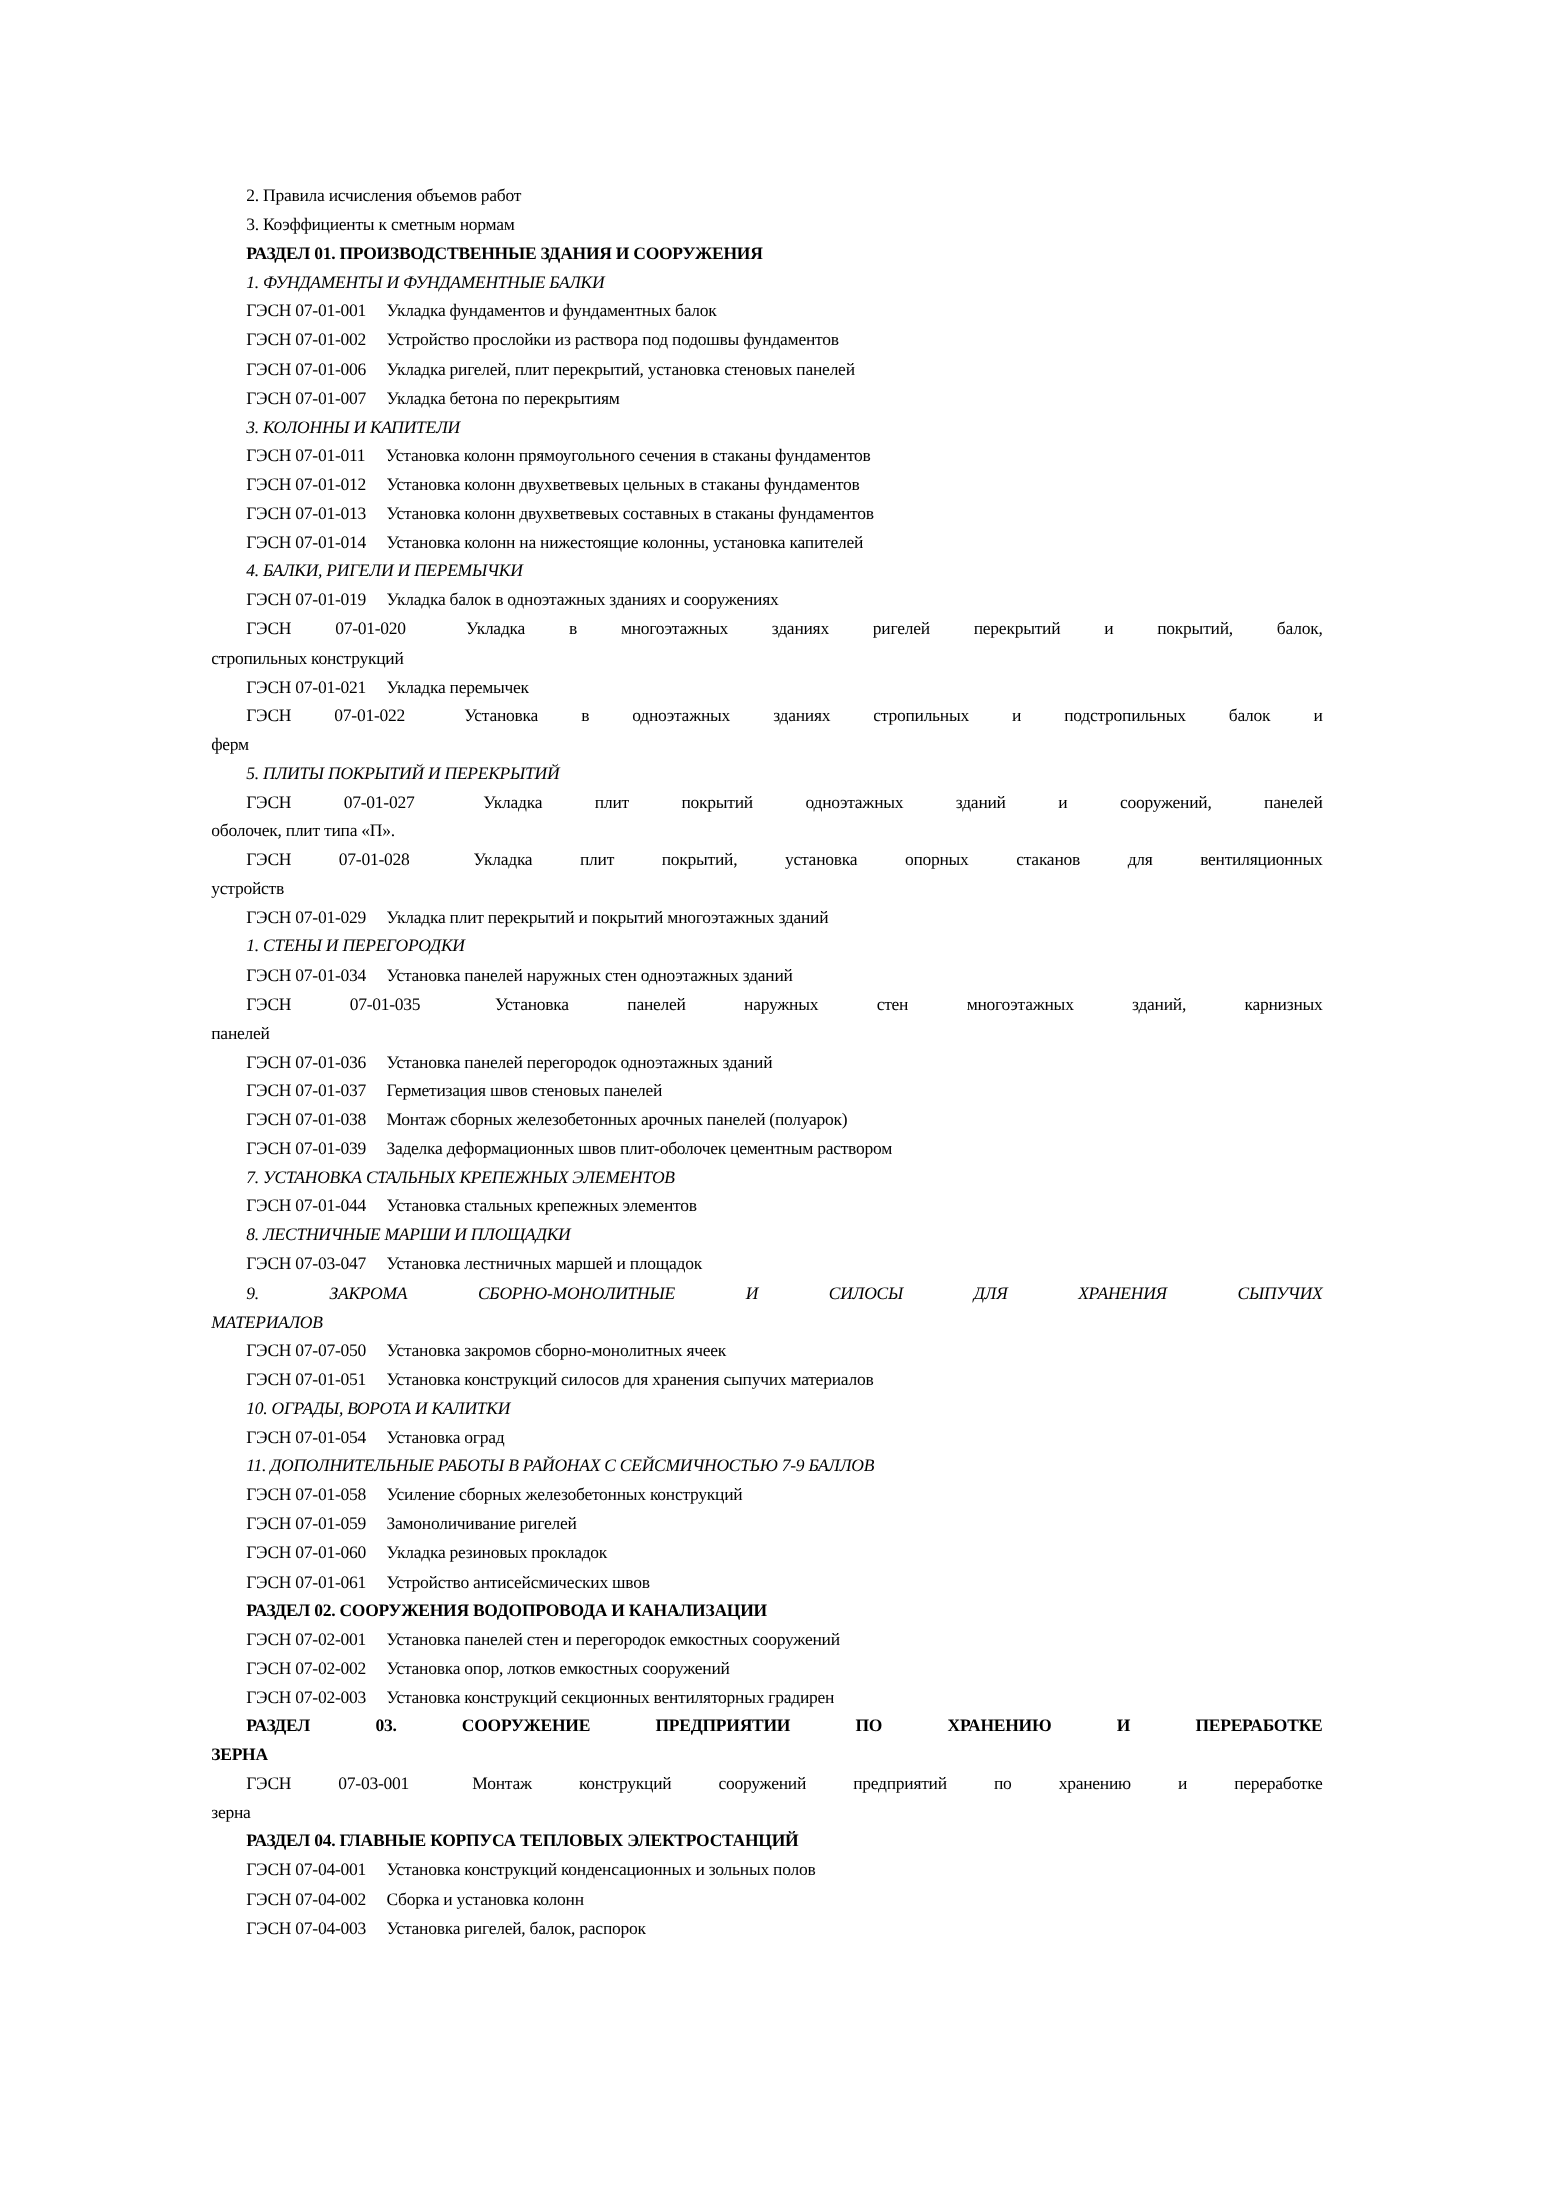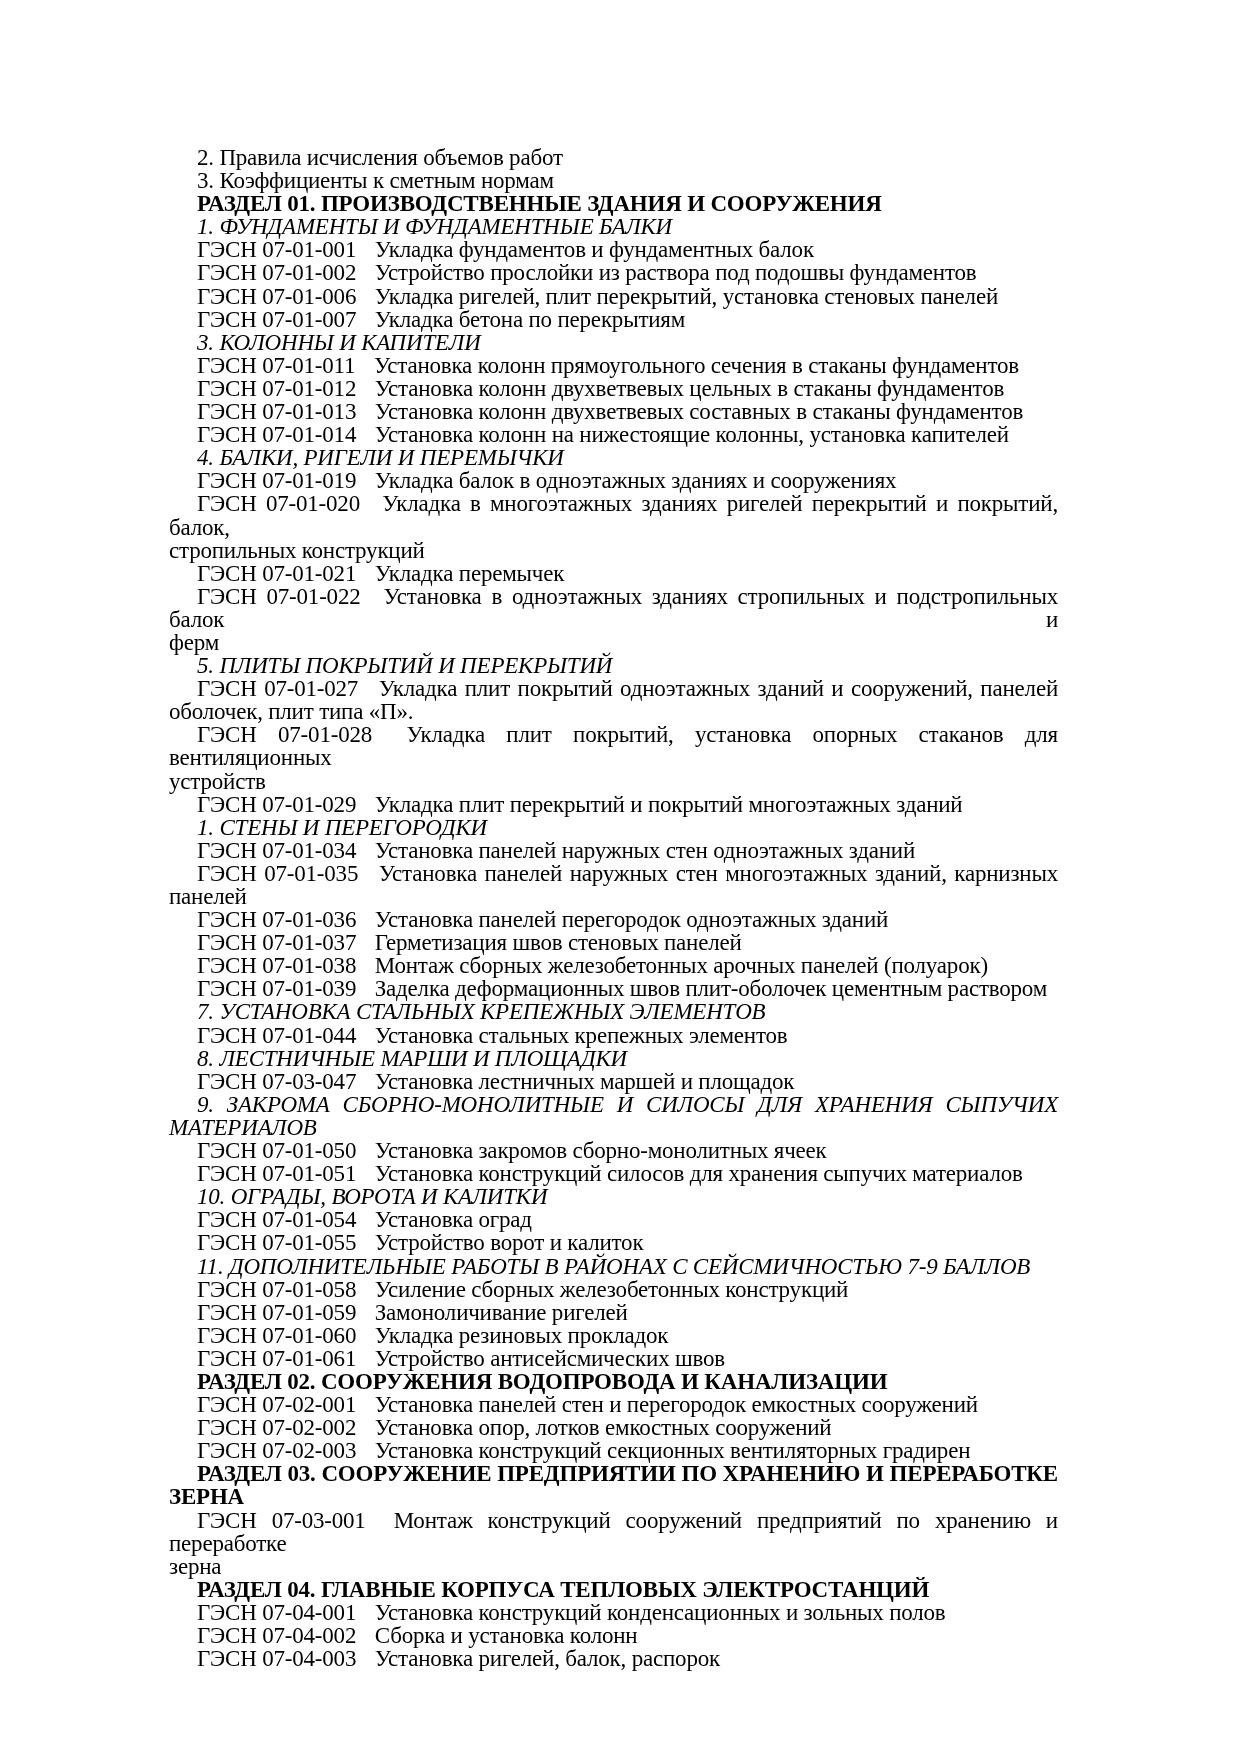--- a/index.html
+++ b/index.html
@@ -16,21 +16,21 @@
     background: #ffffff;
     overflow: hidden;
     font-family: "Liberation Serif", "DejaVu Serif", serif;
     color: #000000;
   }
   .content {
     position: absolute;
     left: 169px;
     top: 146px;
     width: 889px;
-    font-size: 23px;
+    font-size: 14px;
     line-height: 23.1px;
     letter-spacing: -0.2px;
   }
   .content p {
     margin: 0;
     padding: 0;
   }
   .line {
     display: block;
   }
@@ -165,33 +165,30 @@
         <span class="line first"><span>8. ЛЕСТНИЧНЫЕ МАРШИ И ПЛОЩАДКИ</span></span>
       </p>
       <p class="item entry">
         <span class="line first"><span class="code">ГЭСН 07-03-047</span><span class="gap"></span> <span>Установка лестничных маршей и площадок</span></span>
       </p>
       <p class="item subsection">
         <span class="line first full"><span>9. ЗАКРОМА СБОРНО-МОНОЛИТНЫЕ И СИЛОСЫ ДЛЯ ХРАНЕНИЯ СЫПУЧИХ</span></span>
         <span class="line cont"><span>МАТЕРИАЛОВ</span></span>
       </p>
       <p class="item entry">
-        <span class="line first"><span class="code">ГЭСН 07-01-050</span><span class="gap"></span> <span>Установка закромов сборно-монолитных ячеек</span></span>
+        <span class="line first"><span class="code">ГЭСН 07-07-050</span><span class="gap"></span> <span>Установка закромов сборно-монолитных ячеек</span></span>
       </p>
       <p class="item entry">
         <span class="line first"><span class="code">ГЭСН 07-01-051</span><span class="gap"></span> <span>Установка конструкций силосов для хранения сыпучих материалов</span></span>
       </p>
       <p class="item subsection">
         <span class="line first"><span>10. ОГРАДЫ, ВОРОТА И КАЛИТКИ</span></span>
       </p>
       <p class="item entry">
         <span class="line first"><span class="code">ГЭСН 07-01-054</span><span class="gap"></span> <span>Установка оград</span></span>
-      </p>
-      <p class="item entry">
-        <span class="line first"><span class="code">ГЭСН 07-01-055</span><span class="gap"></span> <span>Устройство ворот и калиток</span></span>
       </p>
       <p class="item subsection">
         <span class="line first"><span>11. ДОПОЛНИТЕЛЬНЫЕ РАБОТЫ В РАЙОНАХ С СЕЙСМИЧНОСТЬЮ 7-9 БАЛЛОВ</span></span>
       </p>
       <p class="item entry">
         <span class="line first"><span class="code">ГЭСН 07-01-058</span><span class="gap"></span> <span>Усиление сборных железобетонных конструкций</span></span>
       </p>
       <p class="item entry">
         <span class="line first"><span class="code">ГЭСН 07-01-059</span><span class="gap"></span> <span>Замоноличивание ригелей</span></span>
       </p>

